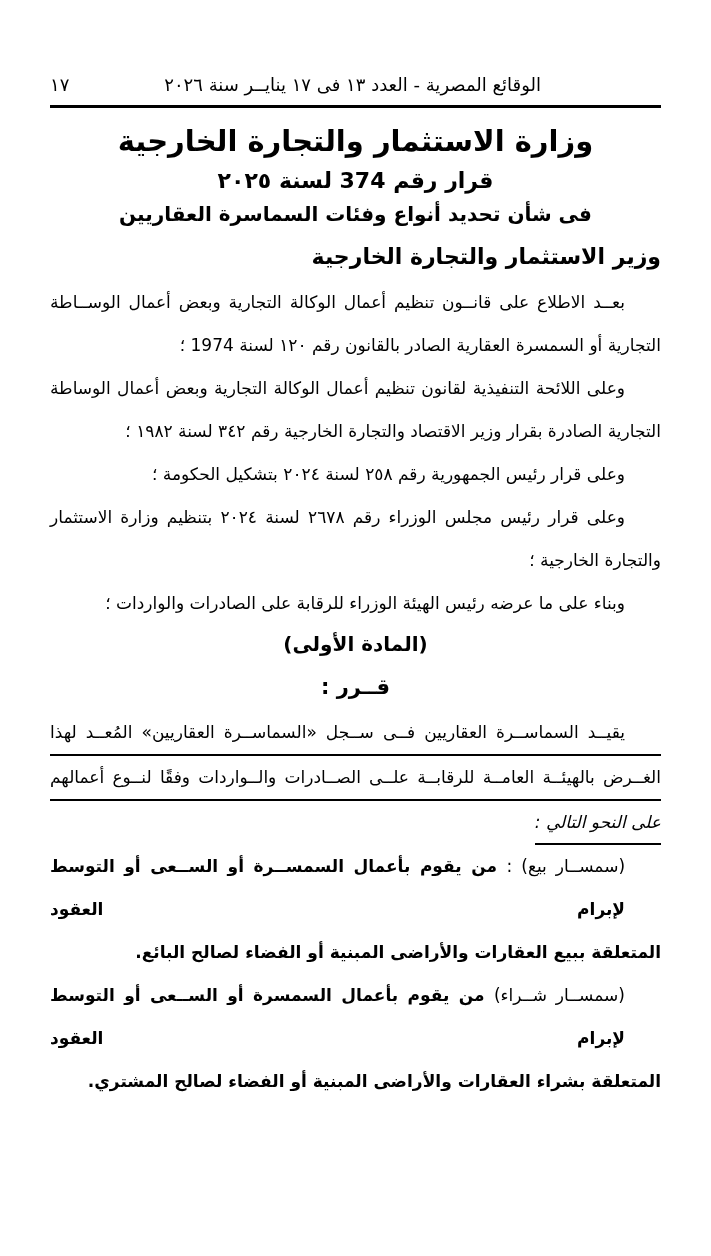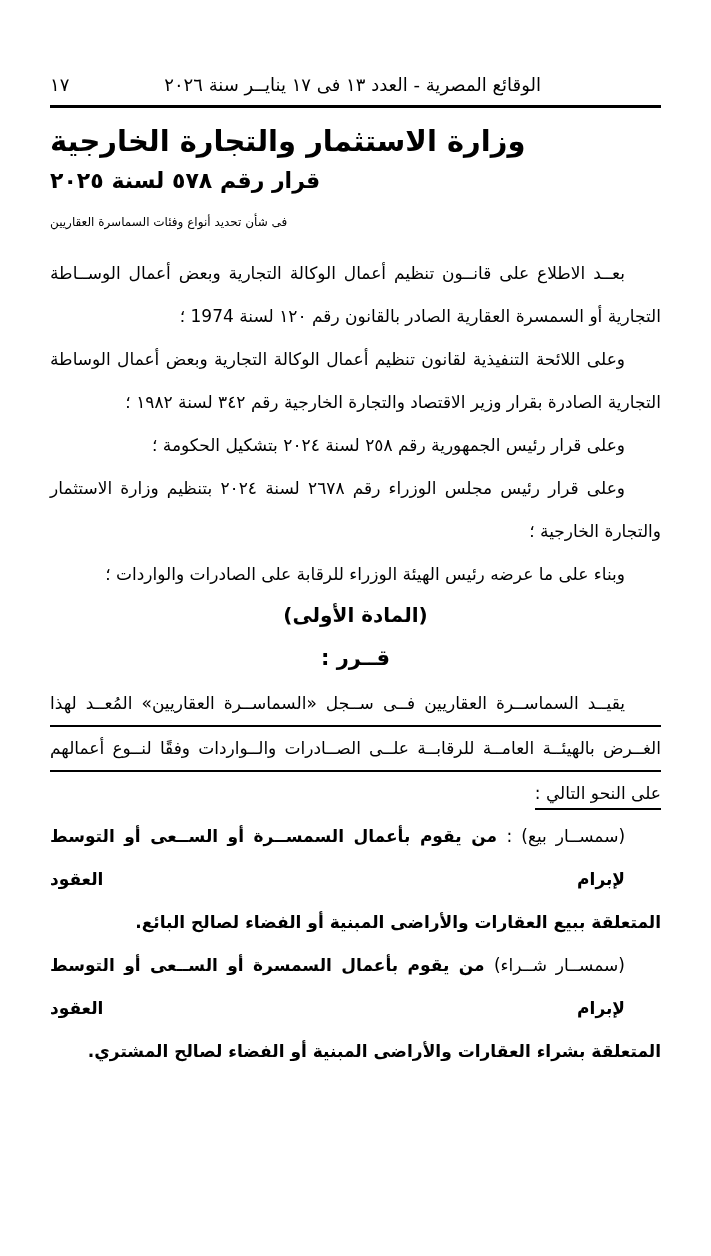--- a/index.html
+++ b/index.html
@@ -26,24 +26,24 @@
     letter-spacing: 0;
   }
   .runhead .issue { padding-right: 120px; }
   .rule {
     height: 3px;
     background: #000;
     margin-top: 10px;
   }
 
   
-  .masthead { text-align: left; }
+  .masthead { text-align: center; }
   .ministry   { font-size: 29px; font-weight: 700; margin-top: 16px; }
   .decree-no  { font-size: 22px; font-weight: 700; margin-top: 10px; }
-  .subject    { font-size: 12px; font-weight: 400; line-height: 35px; margin-top: 12px; }
+  .subject    { font-size: 20px; font-weight: 700; line-height: 35px; margin-top: 4px; }
   .subject2   { font-size: 20px; font-weight: 700; line-height: 35px; }
   .issuer     { font-size: 22px; font-weight: 700; text-align: right; margin-top: 12px; }
 
   
   .bodytext { margin-top: 12px; font-size: 17px; }
   .tline {
     line-height: 43px;
     text-align: justify;
     text-align-last: justify;
     white-space: nowrap; 
@@ -56,44 +56,47 @@
   .decision-word   { font-size: 21px; line-height: 40px; margin-top: 4px; }
   .article-heading { font-size: 20px; line-height: 38px; }
 
   
   .article { margin-top: 4px; }
   .article .tline { border-bottom: 2px solid #000; }
   .article .tline.last { border-bottom: none; }
   .article .tline.last span {
     display: inline-block;
     line-height: 30px;
+    padding-bottom: 6px;
     border-bottom: 2px solid #000;
+    font-style: italic;
   }
 
   
   .def .tline { font-weight: 700; }
   .def .term  { font-weight: 400; }
 </style>
 </head>
 <body>
 
 <div class="page">
   <div class="content">
 
     <div class="runhead">
       <div class="issue">الوقائع المصرية - العدد ١٣ فى ١٧ ينايــر سنة ٢٠٢٦</div>
       <div class="pagenum">١٧</div>
     </div>
     <div class="rule"></div>
 
     <div class="masthead">
       <div class="ministry">وزارة الاستثمار والتجارة الخارجية</div>
-      <div class="decree-no">قرار رقم ٥٧٨ لسنة ٢٠٢٥</div>
+      <div class="decree-no">قرار رقم 374 لسنة ٢٠٢٥</div>
       <div class="subject">فى شأن تحديد أنواع وفئات السماسرة العقاريين</div>
     </div>
+    <div class="issuer">وزير الاستثمار والتجارة الخارجية</div>
 
     <div class="bodytext">
 
       <div class="para">
           <div class="tline first"><span>بعــد الاطلاع على قانــون تنظيم أعمال الوكالة التجارية وبعض أعمال الوســاطة</span></div>
           <div class="tline last"><span>التجارية أو السمسرة العقارية الصادر بالقانون رقم ١٢٠ لسنة 1974 ؛</span></div>
         </div>
       <div class="para">
           <div class="tline first"><span>وعلى اللائحة التنفيذية لقانون تنظيم أعمال الوكالة التجارية وبعض أعمال الوساطة</span></div>
           <div class="tline last"><span>التجارية الصادرة بقرار وزير الاقتصاد والتجارة الخارجية رقم ٣٤٢ لسنة ١٩٨٢ ؛</span></div>

